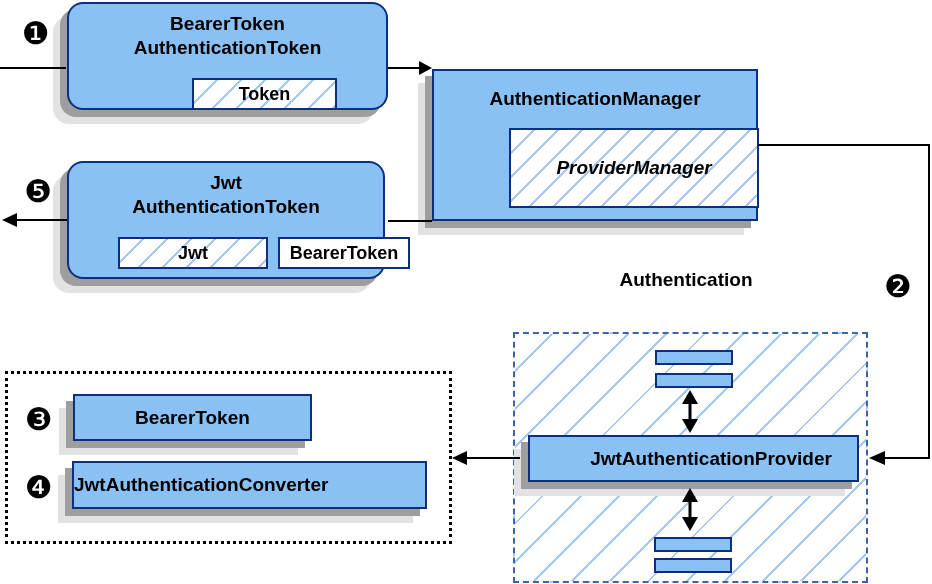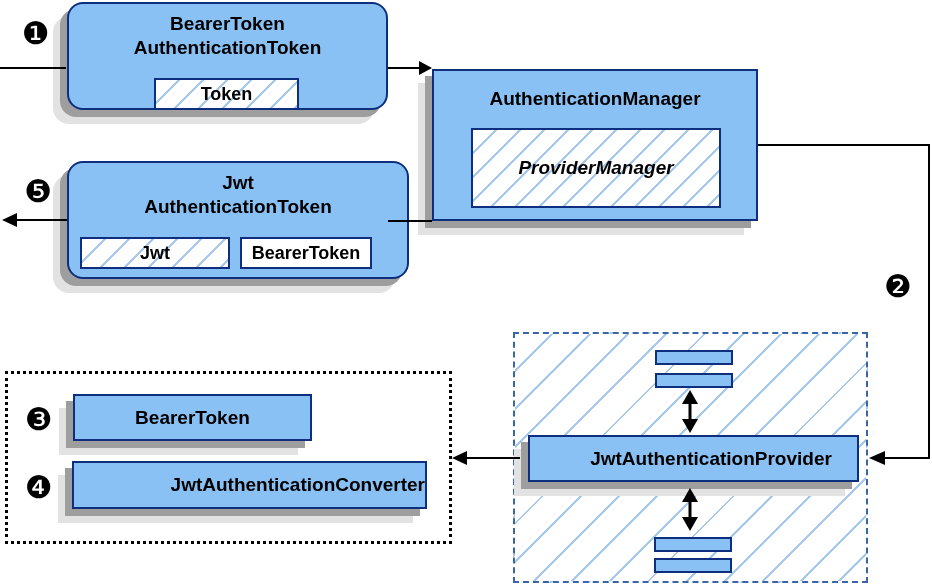--- a/index.html
+++ b/index.html
@@ -37,37 +37,38 @@
   }
   .innerbox {
     position: absolute;
     border: 2px solid #0e2f7d;
     background-color: #ffffff;
     text-align: center;
     font-weight: bold;
     font-size: 18px;
     color: #000;
     z-index: 12;
+    margin-left: 38px;
   }
   .hatch-sm {
     background-image: repeating-linear-gradient(135deg, rgba(255,255,255,0) 0 15px, #a5c9ee 15px 17px);
   }
   .hatch-lg {
     background-image: repeating-linear-gradient(135deg, rgba(255,255,255,0) 0 25px, #a5c9ee 25px 27px);
   }
 
   
   .bearer-box   { left: 67px;  top: 2px;   width: 321px; height: 108px; }
   .bearer-inner { left: 85px;  top: 74px;  width: 145px; height: 32px; line-height: 28px; }
 
   .authmgr-box   { left: 432px; top: 69px;  width: 326px; height: 152px; }
   .authmgr-box .box-title { margin-top: 16px; }
   .authmgr-inner { left: 37px;  top: 57px;  width: 250px; height: 80px; line-height: 76px; font-size: 19px; font-style: italic; }
 
-  .jwt-box        { left: 67px;  top: 161px; width: 342px; height: 118px; }
+  .jwt-box        { left: 67px;  top: 161px; width: 318px; height: 118px; }
   .jwt-inner      { left: 11px;  top: 74px;  width: 150px; height: 32px; line-height: 28px; }
   .auth-inner     { left: 171px; top: 74px;  width: 132px; height: 32px; line-height: 28px; }
 
   .providers-group {
     position: absolute;
     left: 513px; top: 332px; width: 355px; height: 251px;
     border: 2px dashed #3a66a8;
     background-color: #ffffff;
     z-index: 8;
   }
@@ -107,21 +108,21 @@
     border: 3px dotted #000000;
     z-index: 6;
   }
   .decoder-box {
     left: 73px; top: 394px; width: 239px; height: 47px;
     text-align: center; font-weight: bold; font-size: 19px; line-height: 43px;
     box-shadow: -7px 7px 0 0 #9e9e9e, -14px 14px 0 0 #e2e2e2;
   }
   .converter-box {
     left: 72px; top: 461px; width: 355px; height: 48px;
-    text-align: right; font-weight: bold; font-size: 19px; line-height: 44px;
+    text-align: left; font-weight: bold; font-size: 19px; line-height: 44px;
     box-shadow: -7px 7px 0 0 #9e9e9e, -14px 14px 0 0 #e2e2e2;
   }
 
   
   .badge {
     position: absolute;
     font-family: "DejaVu Sans", sans-serif;
     font-size: 31px;
     line-height: 31px;
     color: #000;
@@ -195,20 +196,21 @@
   <div class="bluebox rounded shadowed jwt-box">
     <div class="box-title">
       <div>Jwt</div>
       <div>AuthenticationToken</div>
     </div>
     <div class="innerbox hatch-sm jwt-inner">Jwt</div>
     <div class="innerbox auth-inner">BearerToken</div>
   </div>
 
   <div class="providers-label">
+    <div>Authentication</div>
   </div>
 
   <div class="providers-group hatch-lg">
     <div class="provider-bar bar-1"></div>
     <div class="provider-bar bar-2"></div>
     <div class="provider-bar bar-3"></div>
     <div class="provider-bar bar-4"></div>
   </div>
 
   <div class="bluebox provider-box">JwtAuthenticationProvider</div>

